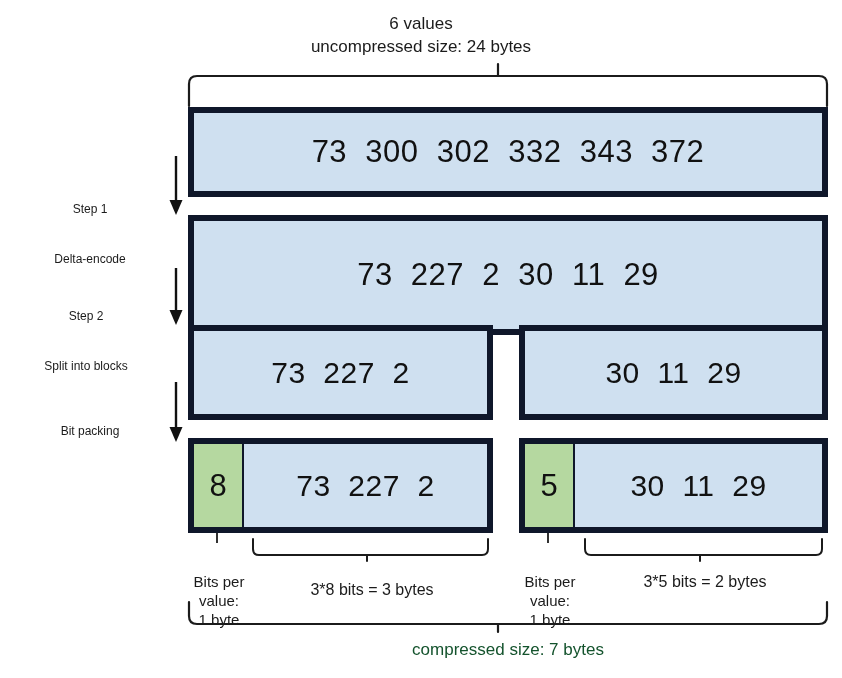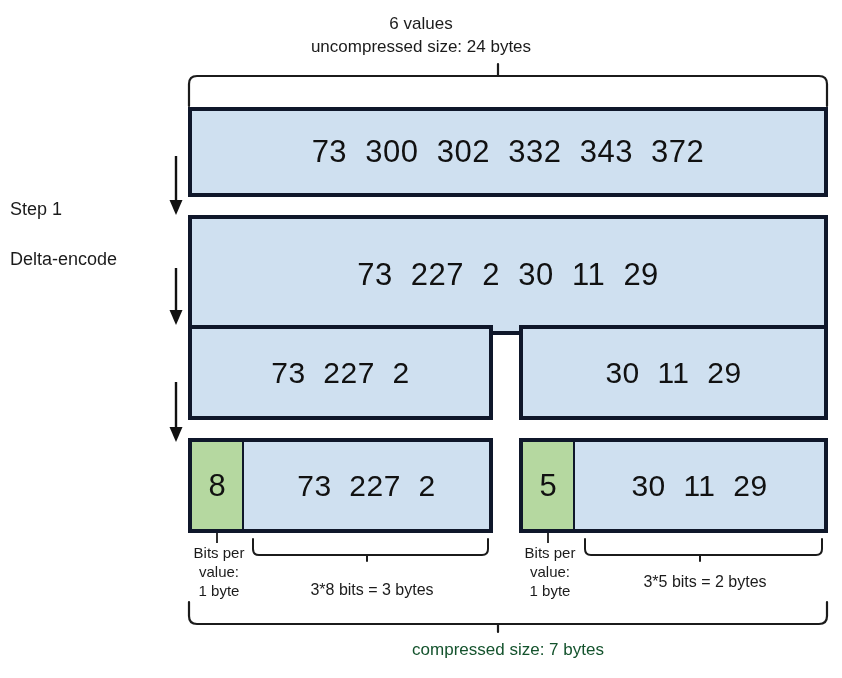--- a/index.html
+++ b/index.html
@@ -28,21 +28,21 @@
     text-align: center;
     font-size: 17px;
     line-height: 23px;
     color: #1b1b1b;
     white-space: pre-line;
   }
 
   
   .box {
     box-sizing: border-box;
-    border: 4px solid #0f172a;
+    border: 6px solid #0f172a;
     background: #cfe0f0;
     display: flex;
     align-items: center;
     justify-content: center;
   }
   .box.green {
     background: #b5d8a0;
     border-right-width: 2px;
   }
   .values {
@@ -54,22 +54,22 @@
   .values.small {
     font-size: 30px;
   }
   .bits-num {
     font-size: 31px;
     color: #111111;
   }
 
   
   .step {
-    text-align: left;
-    font-size: 18px;
+    text-align: center;
+    font-size: 12px;
     line-height: 25px;
     color: #1b1b1b;
     white-space: pre-line;
   }
 
   
   .arrow-svg { overflow: visible; }
 
   
   .bracket-label {
@@ -78,20 +78,21 @@
     line-height: 20px;
     color: #1b1b1b;
     white-space: pre-line;
   }
   .bits-per-label {
     font-size: 15px;
     line-height: 19px;
     color: #1b1b1b;
     text-align: center;
     white-space: pre-line;
+    margin-top: 29px;
   }
   .caption-bottom {
     font-size: 17px;
     color: #14532d;
     text-align: center;
     white-space: pre-line;
   }
   .watermark {
     font-size: 16px;
     color: #c8c8c8;
@@ -123,35 +124,38 @@
   <svg class="abs arrow-svg" style="left:165px; top:156px;" width="22" height="62">
     <line x1="11" y1="0" x2="11" y2="48" stroke="#111111" stroke-width="2.4"></line>
     <path d="M11,59 L4.5,44 L17.5,44 Z" fill="#111111"></path>
   </svg>
 
   <div class="abs box" style="left:188px; top:215px; width:640px; height:120px;">
     <span class="values">73  227  2  30  11  29</span>
   </div>
 
   <div class="abs step" style="left:2px; top:279px; width:168px;">
+    <div>Step 2</div>
+    <div>Split into blocks</div>
   </div>
 
   <svg class="abs arrow-svg" style="left:165px; top:268px;" width="22" height="62">
     <line x1="11" y1="0" x2="11" y2="46" stroke="#111111" stroke-width="2.4"></line>
     <path d="M11,57 L4.5,42 L17.5,42 Z" fill="#111111"></path>
   </svg>
 
   <div class="abs box" style="left:188px; top:325px; width:305px; height:95px;">
     <span class="values small">73  227  2</span>
   </div>
   <div class="abs box" style="left:519px; top:325px; width:309px; height:95px;">
     <span class="values small">30  11  29</span>
   </div>
 
   <div class="abs step" style="left:10px; top:394px; width:160px;">
+    <div>Bit packing</div>
   </div>
 
   <svg class="abs arrow-svg" style="left:165px; top:382px;" width="22" height="64">
     <line x1="11" y1="0" x2="11" y2="49" stroke="#111111" stroke-width="2.4"></line>
     <path d="M11,60 L4.5,45 L17.5,45 Z" fill="#111111"></path>
   </svg>
 
   <div class="abs" style="left:188px; top:438px; width:305px; height:95px; display:flex;">
     <div class="box green" style="width:56px; height:95px;">
       <span class="bits-num">8</span>

